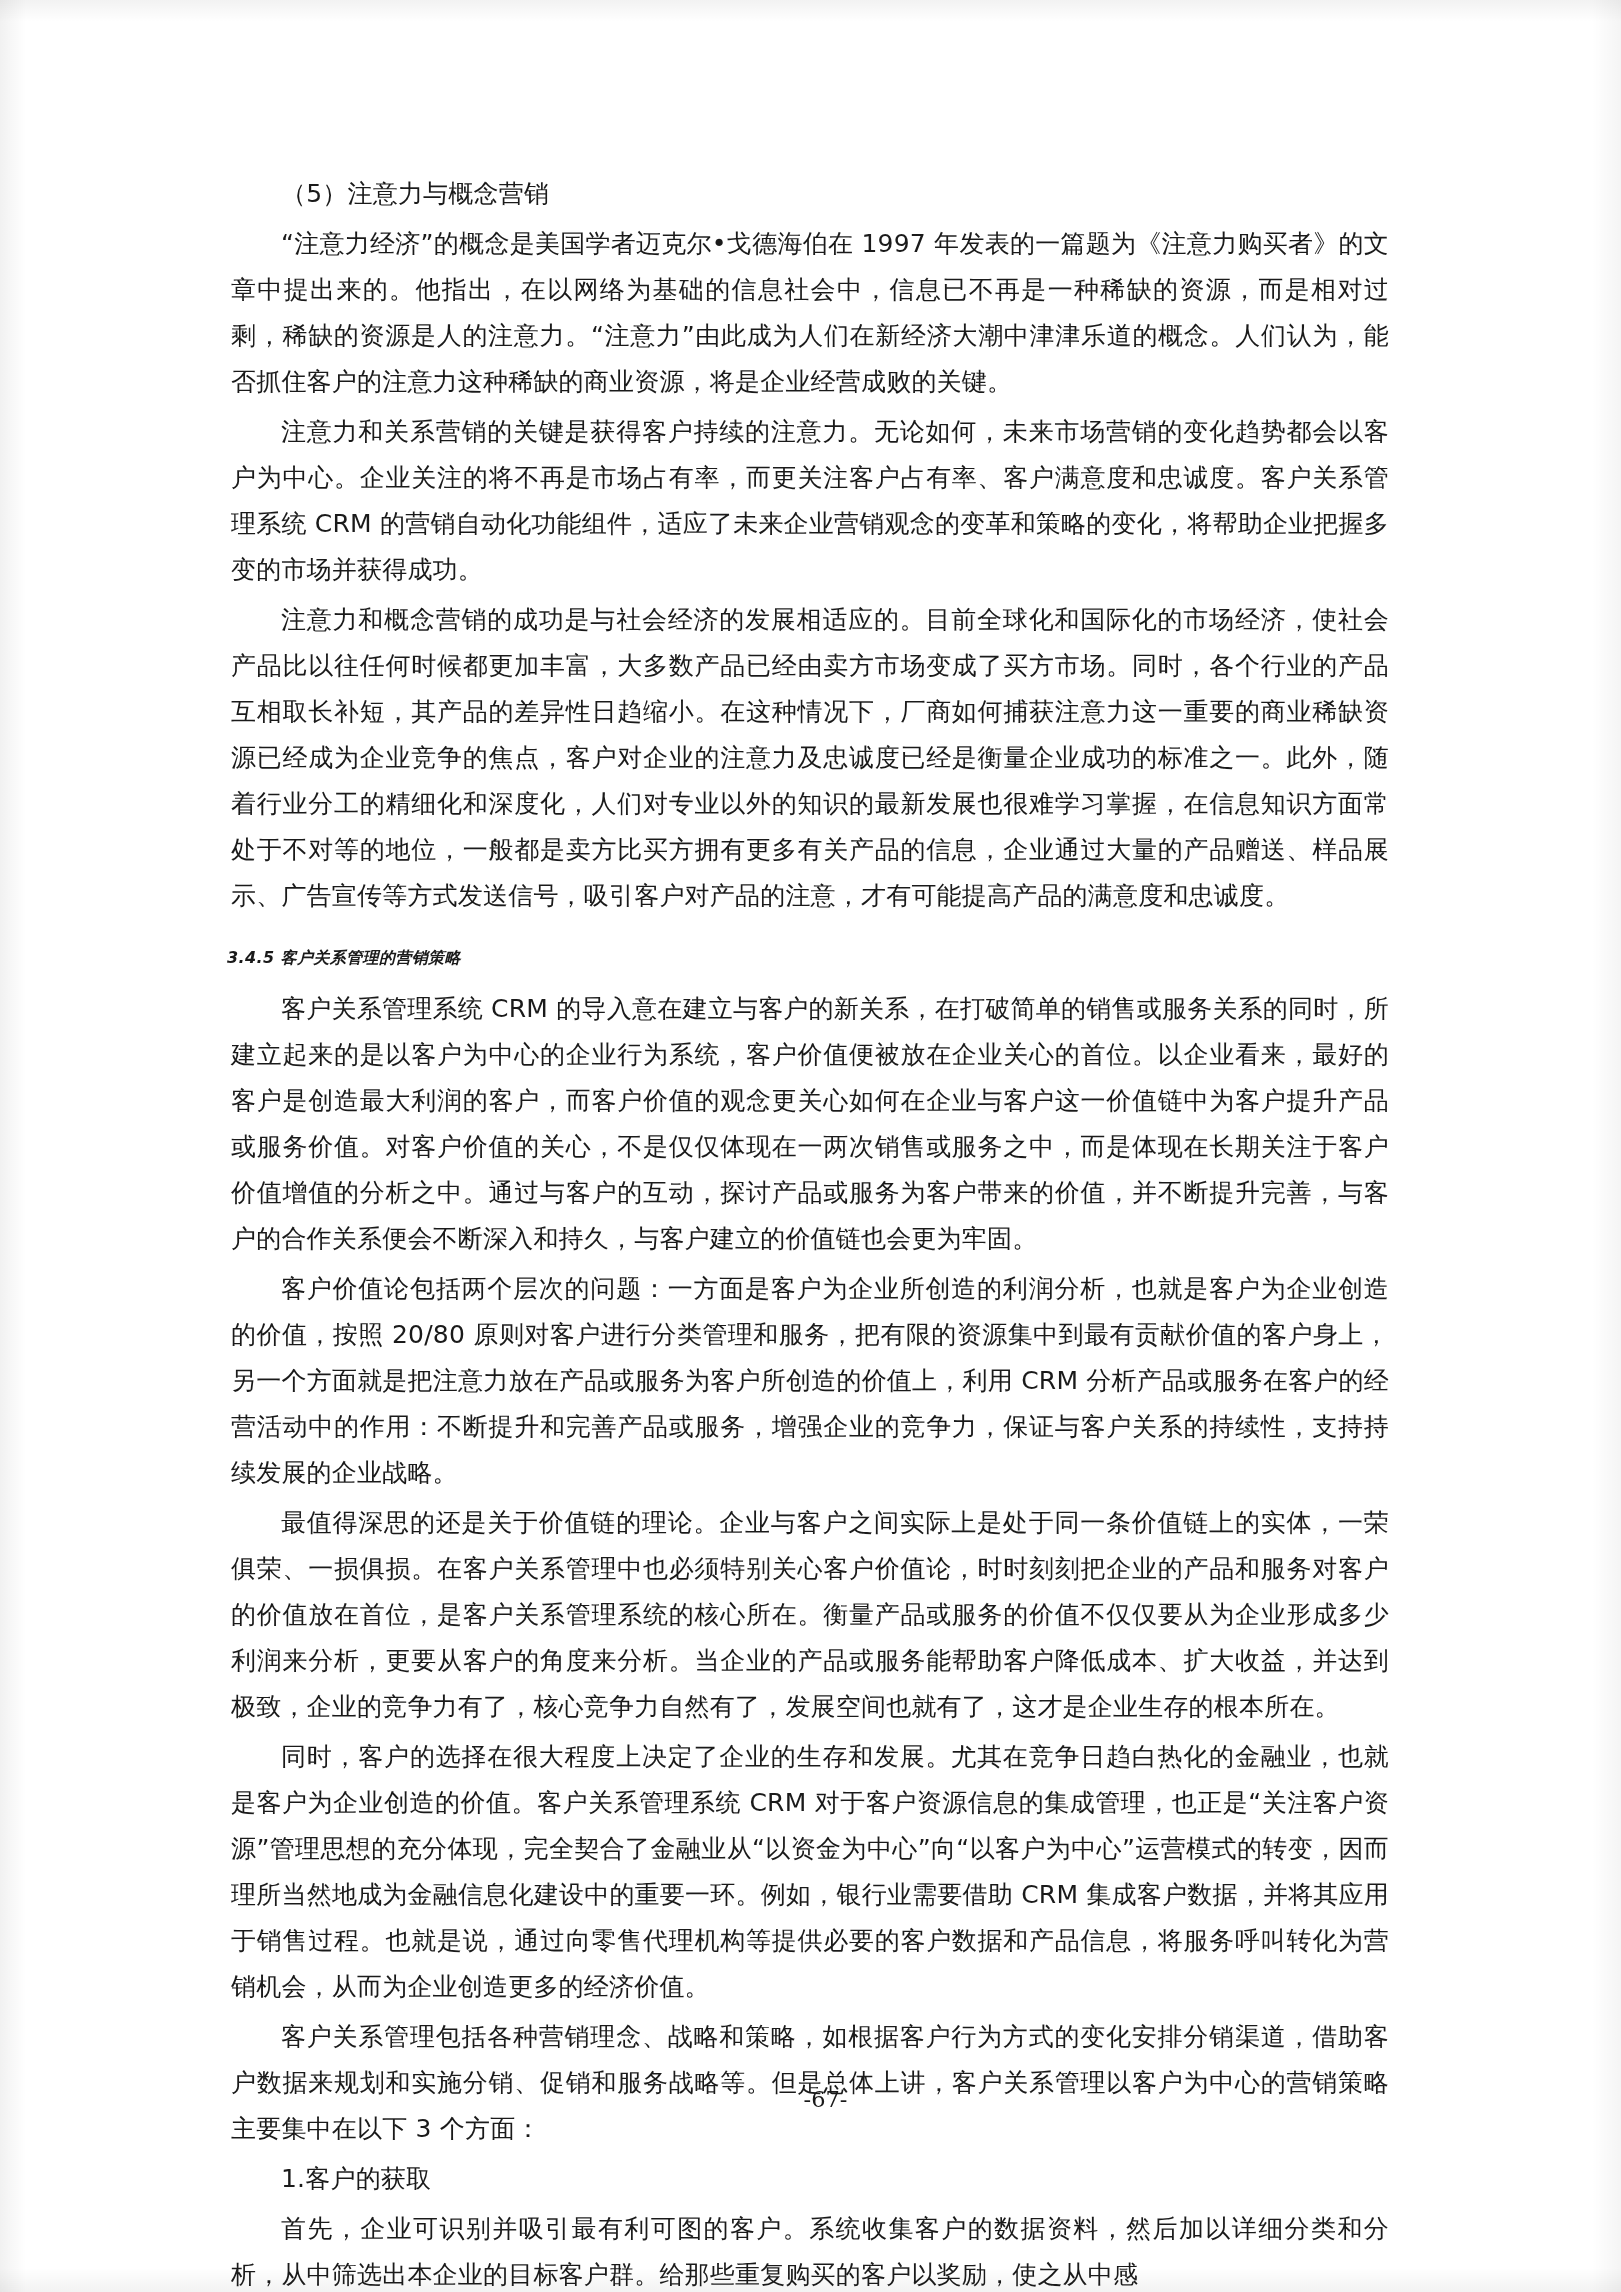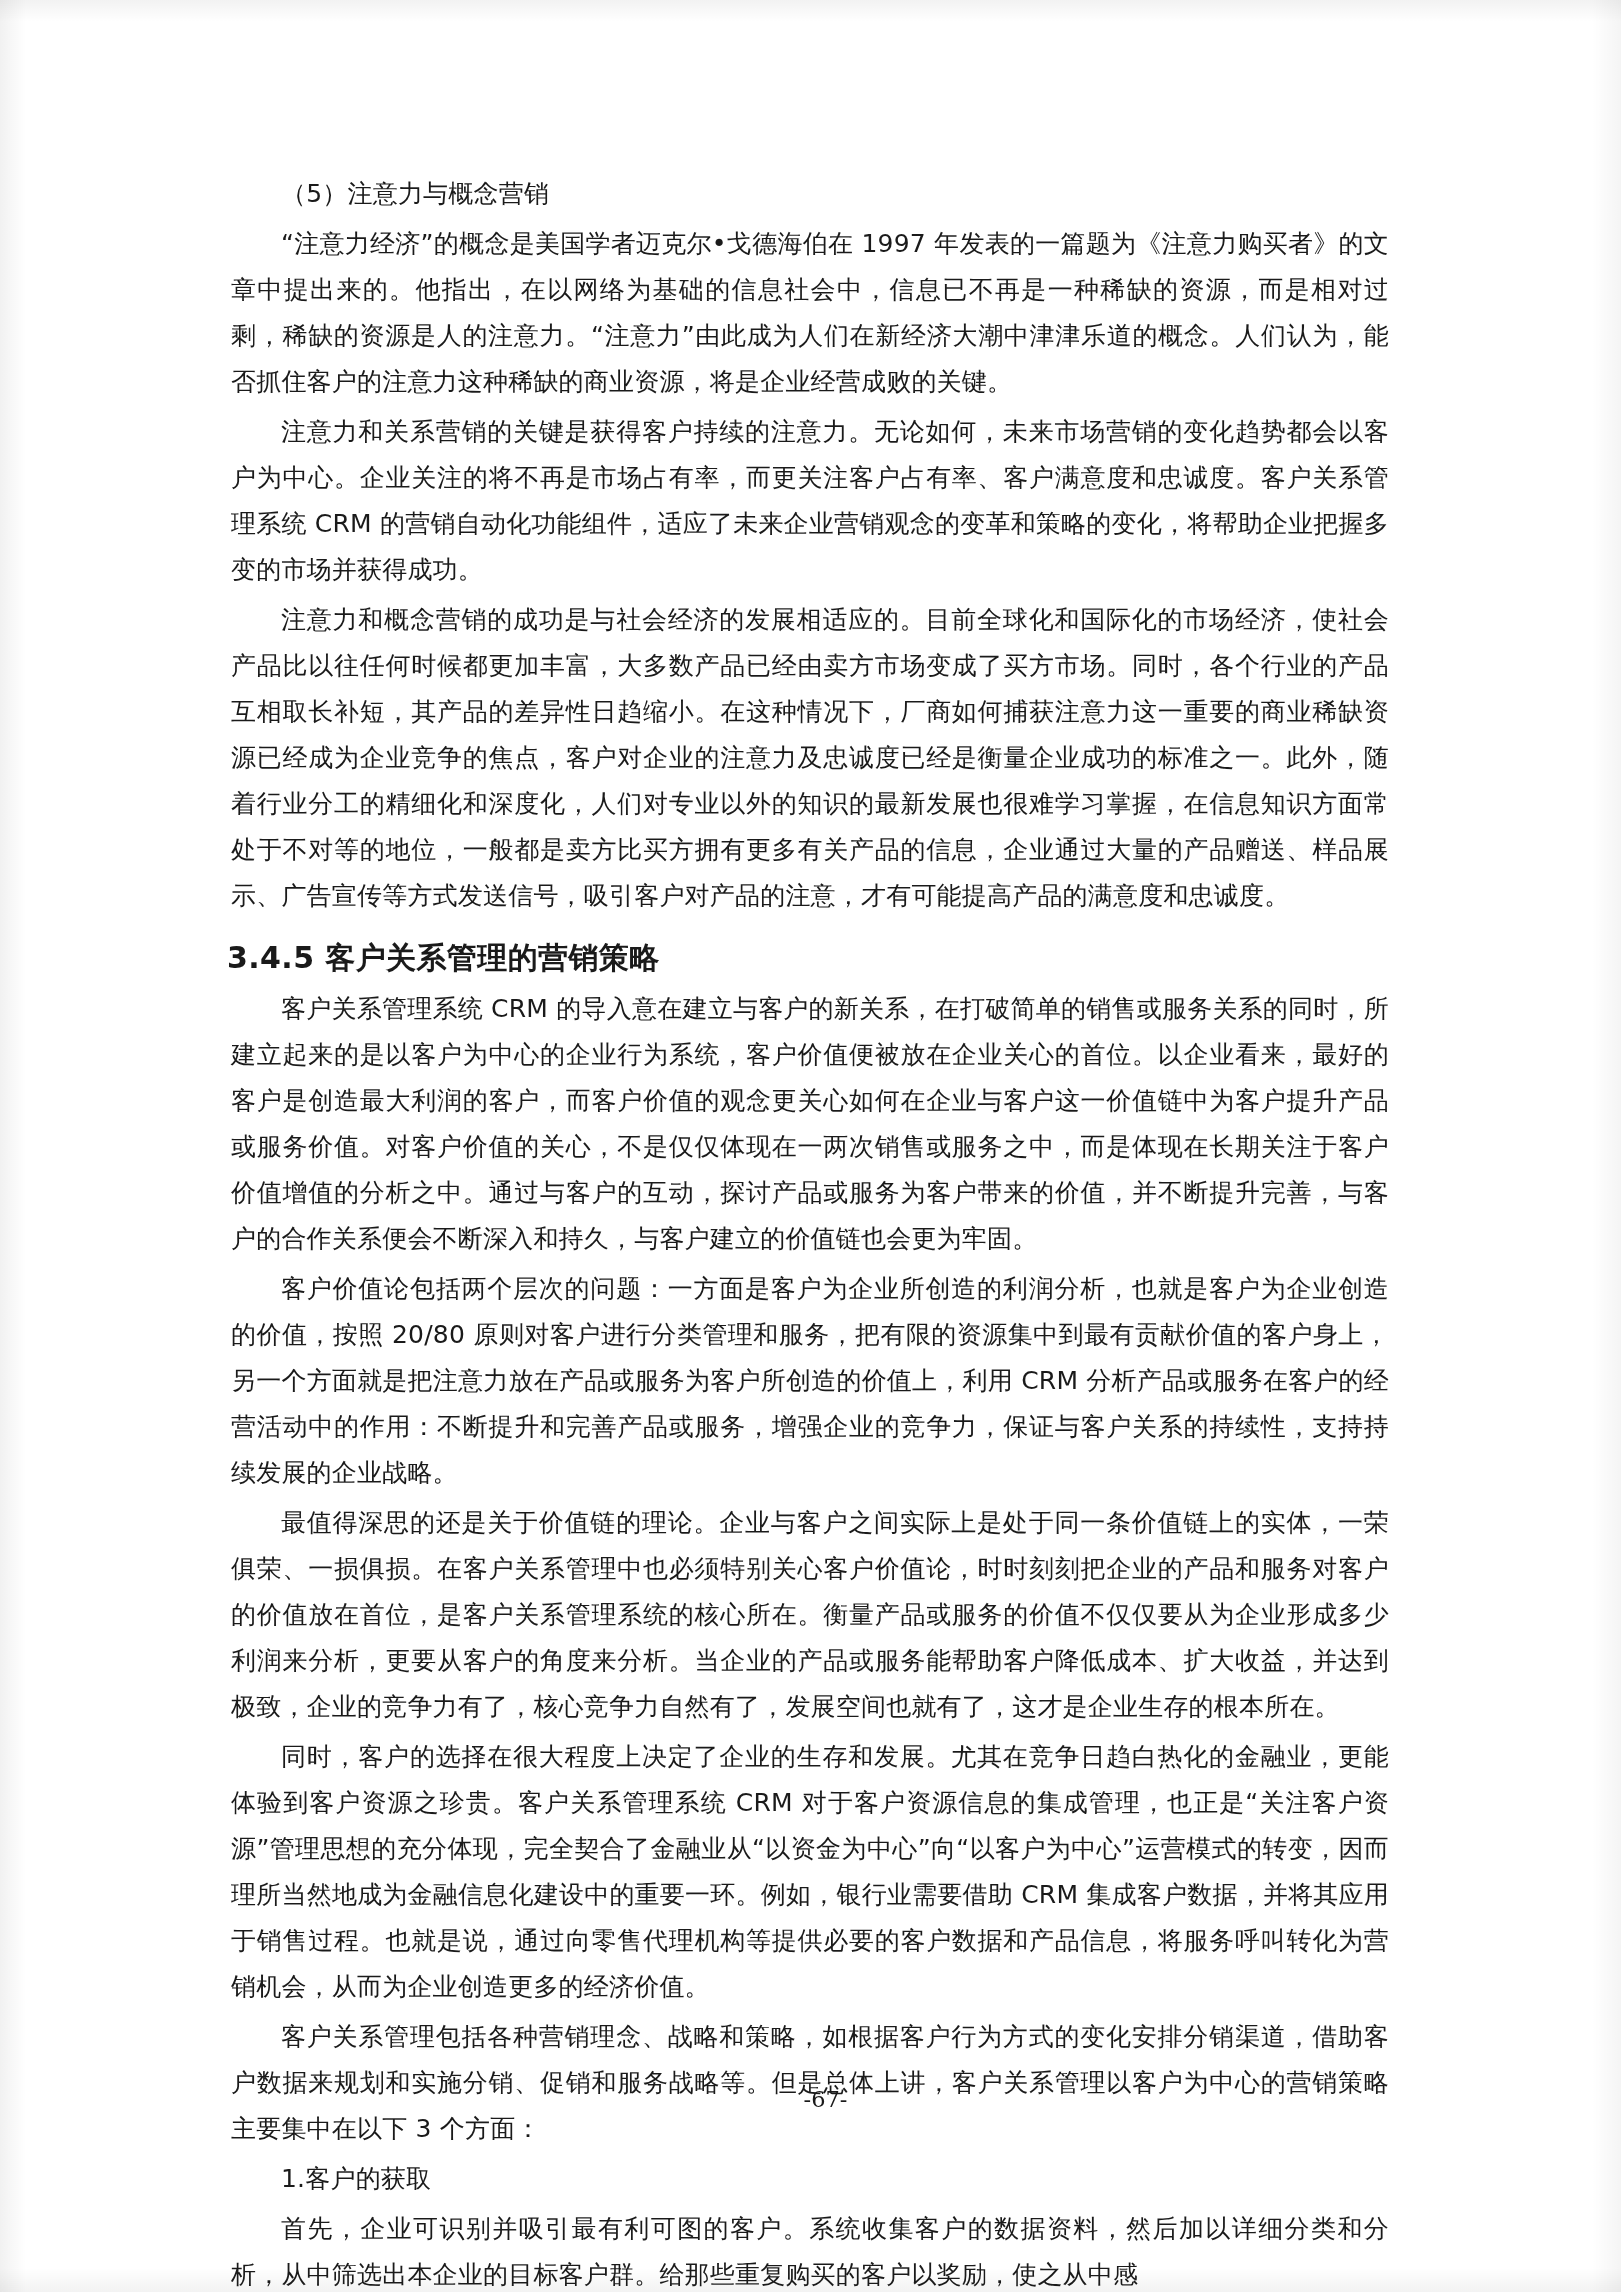--- a/index.html
+++ b/index.html
@@ -32,25 +32,26 @@
     letter-spacing: 0.2px;
   }
   p.indent {
     text-indent: 2em;
   }
   p.indent-sm {
     text-indent: 2em;
   }
   h3.section-heading {
     margin: 15.7px 0 5.9px 0;
-    font-size: 30px;
+    font-size: 16px;
     line-height: 45px;
     font-weight: bold;
     font-family: "DejaVu Sans", sans-serif;
     letter-spacing: 0.4px;
+    font-style: italic;
   }
   .block {
     margin-bottom: 0px;
   }
   .page-number {
     position: absolute;
     left: 0;
     right: 0;
     top: 2086px;
     text-align: center;
@@ -92,21 +93,21 @@
 
   <div class="content">
     <p class="indent block">（5）注意力与概念营销</p>
     <p class="indent block">“注意力经济”的概念是美国学者迈克尔•戈德海伯在 1997 年发表的一篇题为《注意力购买者》的文章中提出来的。他指出，在以网络为基础的信息社会中，信息已不再是一种稀缺的资源，而是相对过剩，稀缺的资源是人的注意力。“注意力”由此成为人们在新经济大潮中津津乐道的概念。人们认为，能否抓住客户的注意力这种稀缺的商业资源，将是企业经营成败的关键。</p>
     <p class="indent block">注意力和关系营销的关键是获得客户持续的注意力。无论如何，未来市场营销的变化趋势都会以客户为中心。企业关注的将不再是市场占有率，而更关注客户占有率、客户满意度和忠诚度。客户关系管理系统 CRM 的营销自动化功能组件，适应了未来企业营销观念的变革和策略的变化，将帮助企业把握多变的市场并获得成功。</p>
     <p class="indent block">注意力和概念营销的成功是与社会经济的发展相适应的。目前全球化和国际化的市场经济，使社会产品比以往任何时候都更加丰富，大多数产品已经由卖方市场变成了买方市场。同时，各个行业的产品互相取长补短，其产品的差异性日趋缩小。在这种情况下，厂商如何捕获注意力这一重要的商业稀缺资源已经成为企业竞争的焦点，客户对企业的注意力及忠诚度已经是衡量企业成功的标准之一。此外，随着行业分工的精细化和深度化，人们对专业以外的知识的最新发展也很难学习掌握，在信息知识方面常处于不对等的地位，一般都是卖方比买方拥有更多有关产品的信息，企业通过大量的产品赠送、样品展示、广告宣传等方式发送信号，吸引客户对产品的注意，才有可能提高产品的满意度和忠诚度。</p>
     <h3 class="section-heading">3.4.5 客户关系管理的营销策略</h3>
     <p class="indent block">客户关系管理系统 CRM 的导入意在建立与客户的新关系，在打破简单的销售或服务关系的同时，所建立起来的是以客户为中心的企业行为系统，客户价值便被放在企业关心的首位。以企业看来，最好的客户是创造最大利润的客户，而客户价值的观念更关心如何在企业与客户这一价值链中为客户提升产品或服务价值。对客户价值的关心，不是仅仅体现在一两次销售或服务之中，而是体现在长期关注于客户价值增值的分析之中。通过与客户的互动，探讨产品或服务为客户带来的价值，并不断提升完善，与客户的合作关系便会不断深入和持久，与客户建立的价值链也会更为牢固。</p>
     <p class="indent block">客户价值论包括两个层次的问题：一方面是客户为企业所创造的利润分析，也就是客户为企业创造的价值，按照 20/80 原则对客户进行分类管理和服务，把有限的资源集中到最有贡献价值的客户身上，另一个方面就是把注意力放在产品或服务为客户所创造的价值上，利用 CRM 分析产品或服务在客户的经营活动中的作用：不断提升和完善产品或服务，增强企业的竞争力，保证与客户关系的持续性，支持持续发展的企业战略。</p>
     <p class="indent block">最值得深思的还是关于价值链的理论。企业与客户之间实际上是处于同一条价值链上的实体，一荣俱荣、一损俱损。在客户关系管理中也必须特别关心客户价值论，时时刻刻把企业的产品和服务对客户的价值放在首位，是客户关系管理系统的核心所在。衡量产品或服务的价值不仅仅要从为企业形成多少利润来分析，更要从客户的角度来分析。当企业的产品或服务能帮助客户降低成本、扩大收益，并达到极致，企业的竞争力有了，核心竞争力自然有了，发展空间也就有了，这才是企业生存的根本所在。</p>
-    <p class="indent block">同时，客户的选择在很大程度上决定了企业的生存和发展。尤其在竞争日趋白热化的金融业，更能体验到客户资源之珍贵。客户关系管理系统 CRM 对于客户资源信息的集成管理，也正是“关注客户资源”管理思想的充分体现，完全契合了金融业从“以资金为中心”向“以客户为中心”运营模式的转变，因而理所当然地成为金融信息化建设中的重要一环。例如，银行业需要借助 CRM 集成客户数据，并将其应用于销售过程。也就是说，通过向零售代理机构等提供必要的客户数据和产品信息，将服务呼叫转化为营销机会，从而为企业创造更多的经济价值。</p>
+    <p class="indent block">同时，客户的选择在很大程度上决定了企业的生存和发展。尤其在竞争日趋白热化的金融业，也就是客户为企业创造的价值。客户关系管理系统 CRM 对于客户资源信息的集成管理，也正是“关注客户资源”管理思想的充分体现，完全契合了金融业从“以资金为中心”向“以客户为中心”运营模式的转变，因而理所当然地成为金融信息化建设中的重要一环。例如，银行业需要借助 CRM 集成客户数据，并将其应用于销售过程。也就是说，通过向零售代理机构等提供必要的客户数据和产品信息，将服务呼叫转化为营销机会，从而为企业创造更多的经济价值。</p>
     <p class="indent block">客户关系管理包括各种营销理念、战略和策略，如根据客户行为方式的变化安排分销渠道，借助客户数据来规划和实施分销、促销和服务战略等。但是总体上讲，客户关系管理以客户为中心的营销策略主要集中在以下 3 个方面：</p>
     <p class="indent-sm block">1.客户的获取</p>
     <p class="indent block">首先，企业可识别并吸引最有利可图的客户。系统收集客户的数据资料，然后加以详细分类和分析，从中筛选出本企业的目标客户群。给那些重复购买的客户以奖励，使之从中感</p>
   </div>
 
   <div class="page-number">-67-</div>
 </div>
 
 
 </body></html>

